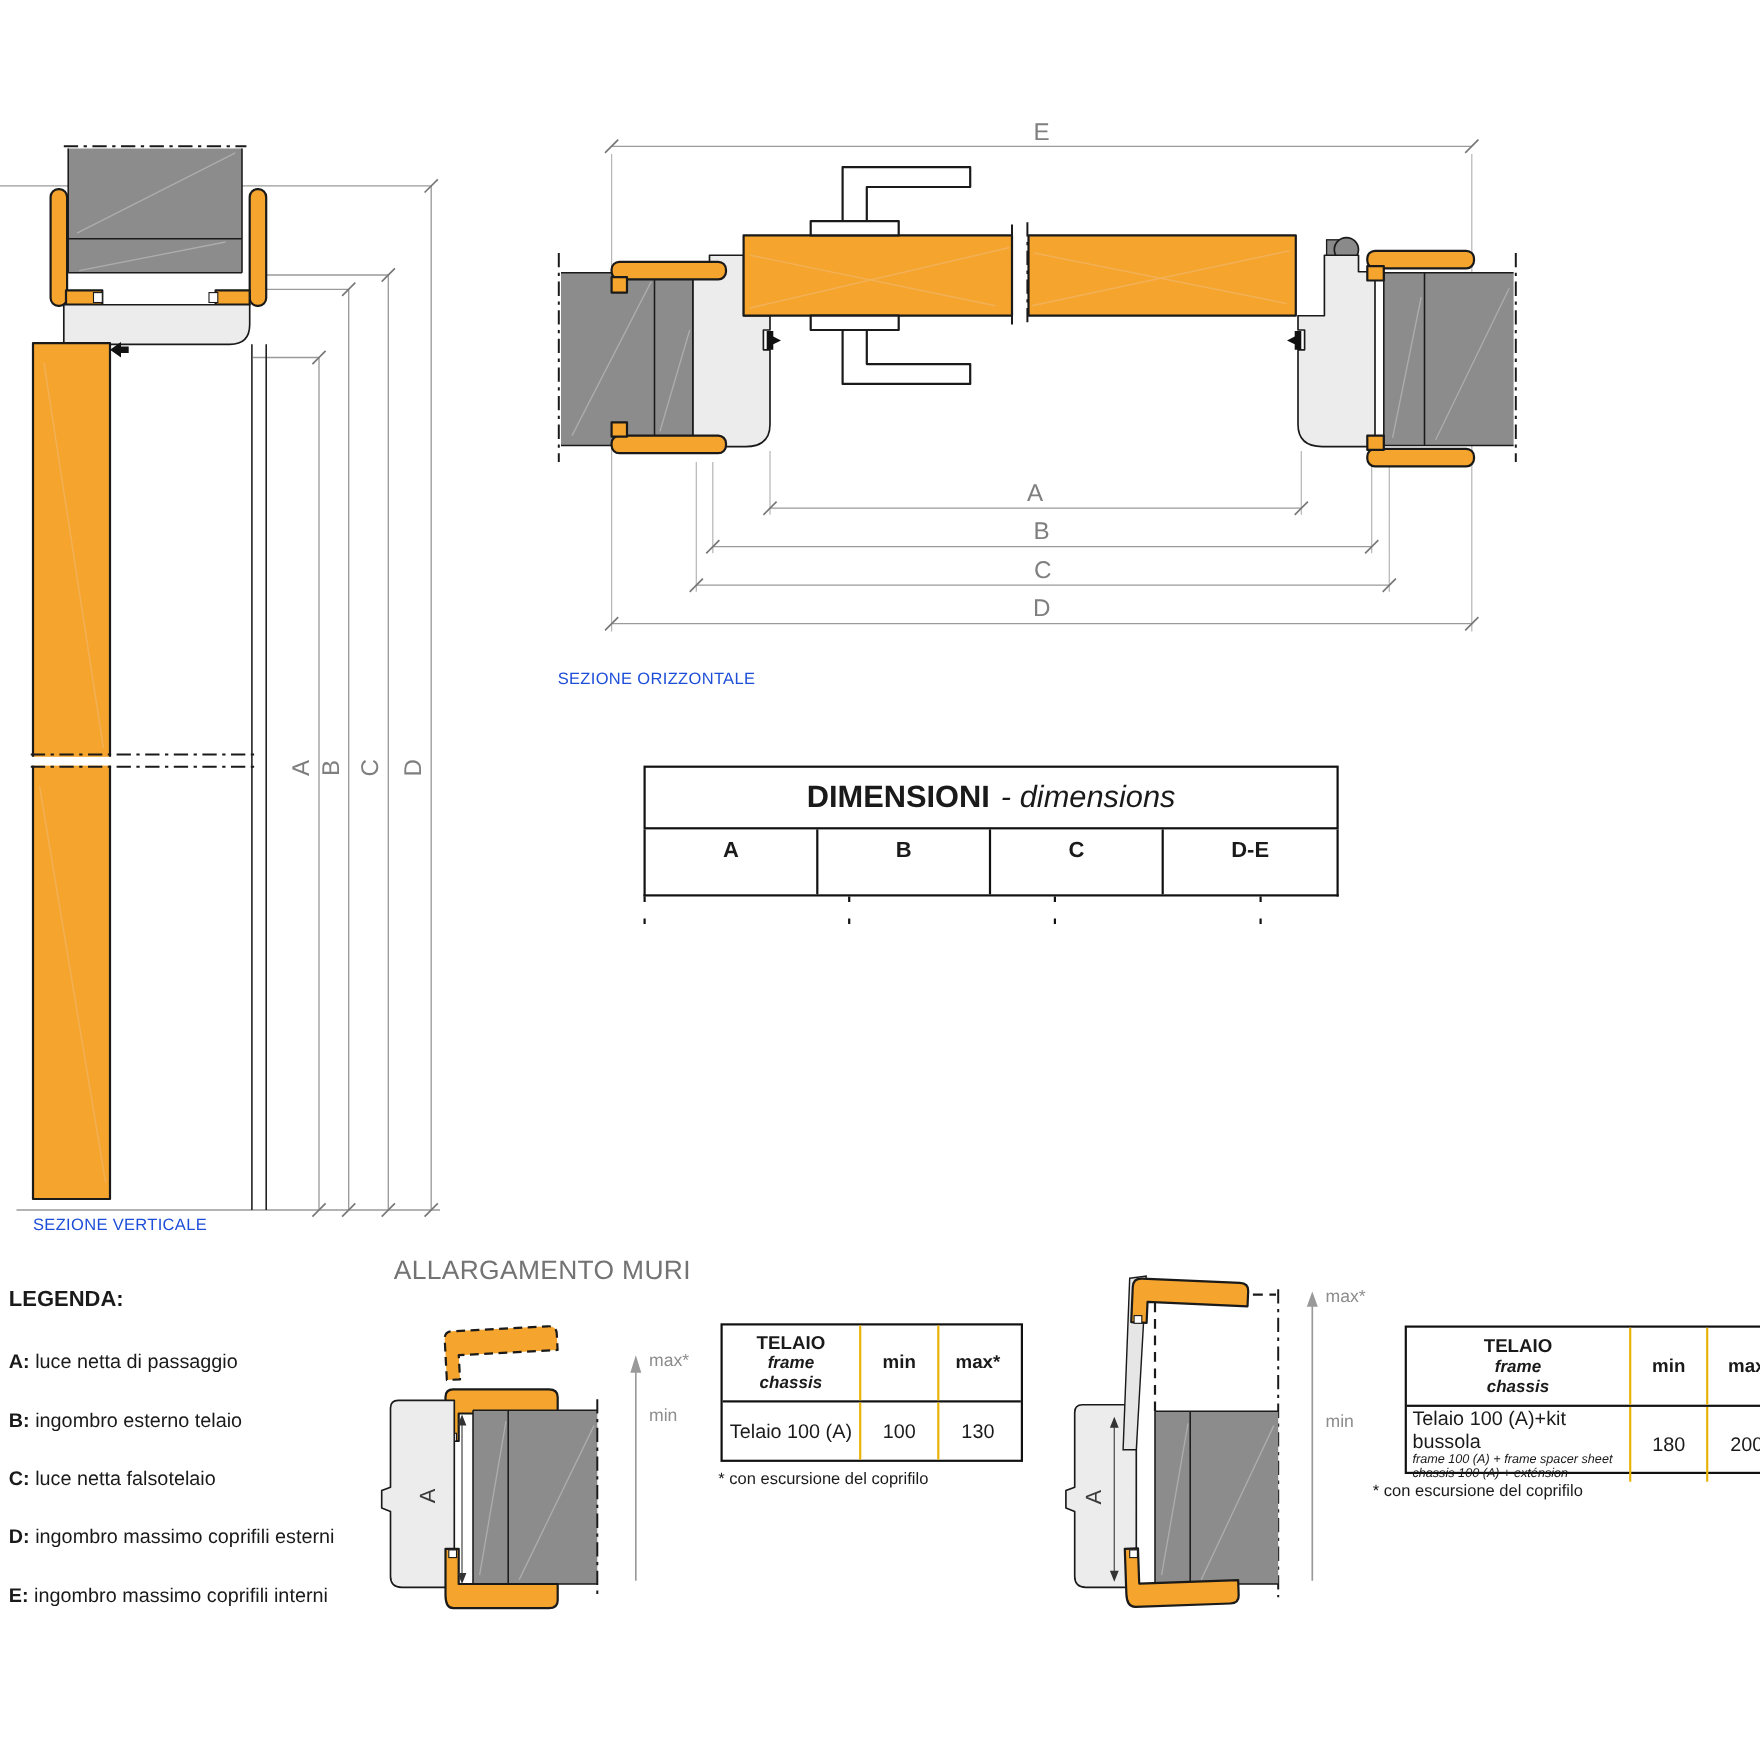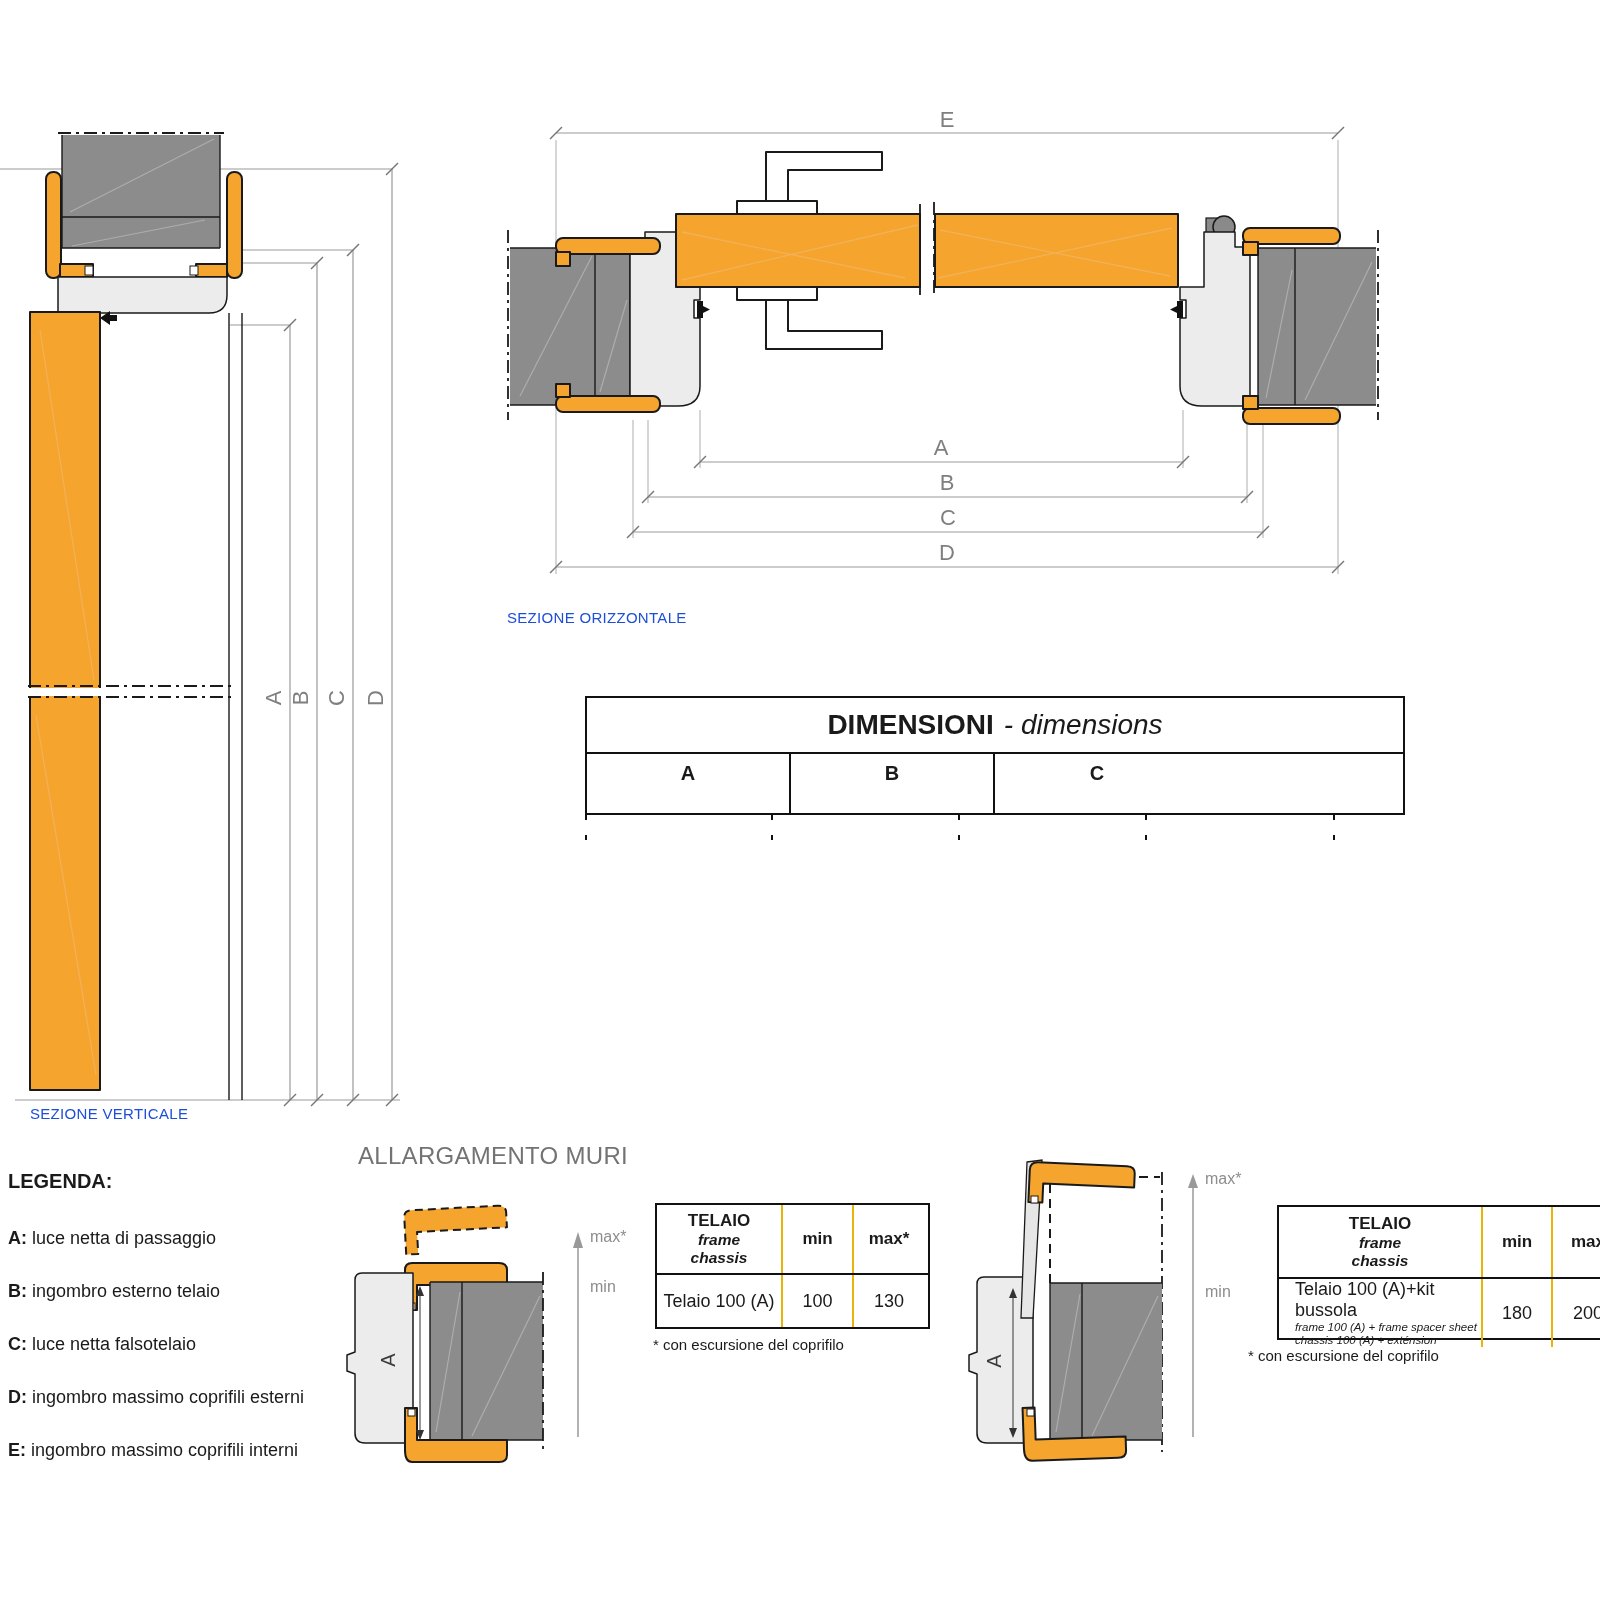--- a/index.html
+++ b/index.html
@@ -27,21 +27,21 @@
   .blk{fill:#111;stroke:none}
   .notch{fill:#fff;stroke:#1a1a1a;stroke-width:1}
   .thin{stroke:var(--line-dark);stroke-width:1.4;fill:none}
 
   .seclabel{position:absolute;font-size:15px;letter-spacing:.3px;color:#1d4ed8}
   #sez-vert{left:30px;top:1105px}
   #sez-oriz{left:507px;top:609px}
   #allarg-title{position:absolute;left:358px;top:1142px;font-size:24px;color:#737373;letter-spacing:.3px}
 
   
-  #dim-table{left:585px;top:696px;width:820px}
+  #dim-table{left:585px;top:696px;width:632px}
   .dt-title{height:54px;border:2px solid #111;display:flex;align-items:center;justify-content:center;
             font-size:28px;font-weight:bold}
   .dt-title .it{font-weight:normal;font-style:italic;margin-left:10px}
   .dt-cols{display:grid;grid-template-columns:repeat(4,1fr);height:59px;
            border-left:2px solid #111;border-right:2px solid #111;border-bottom:2px solid #111}
   .dt-cols div{display:flex;align-items:flex-start;justify-content:center;padding-top:8px;
                font-weight:bold;font-size:20px;border-right:2px solid #111}
   .dt-cols div:last-child{border-right:none}
   .dt-gap{height:25px;position:relative;background:
     linear-gradient(#111,#111) 0 0/2px 5px no-repeat,
@@ -68,21 +68,21 @@
   #table2 .drow{display:grid;grid-template-columns:204px 70px 70px;height:59px}
   .spec .hrow div,.spec .drow div{display:flex;flex-direction:column;align-items:center;justify-content:center;
         border-right:2px solid #eab308;text-align:center}
   .spec .hrow div:last-child,.spec .drow div:last-child{border-right:none}
   .th1{font-weight:bold;font-size:17px;line-height:1.18}
   .thit{font-weight:bold;font-style:italic;font-size:15.5px;line-height:1.18}
   .thmm{font-weight:bold;font-size:17px}
   .tval{font-size:18px}
   .tlab{font-size:18px}
   .tsub{font-style:italic;font-size:11.5px;line-height:1.15;align-self:flex-start;text-align:left}
-  #table2 .drow .c1{align-items:flex-start;padding-left:16px;justify-content:center}
+  #table2 .drow .c1{align-items:flex-start;padding-left:5px;justify-content:center}
   #table2 .drow .c1 .tlab{align-self:flex-start;text-align:left}
   .fn{position:absolute;font-size:15px;color:#1a1a1a}
   #fn1{left:653px;top:1336px}
   #fn2{left:1248px;top:1347px}
 
   
   #legend{left:8px;top:1170px;width:345px}
   #legend h3{margin:0 0 36px 0;font-size:20px}
   .litem{margin-bottom:35px;font-size:18px;line-height:18px}
   .litem b{margin-right:5px}
@@ -271,20 +271,21 @@
 
 <div class="abs" id="dim-table">
   <div class="dt-title">
     <span>DIMENSIONI</span>
     <span class="it">- dimensions</span>
   </div>
   <div class="dt-cols">
     <div>A</div>
     <div>B</div>
     <div>C</div>
+    <div>D-E</div>
   </div>
   <div class="dt-gap"></div>
 </div>
 
 <div class="abs" id="legend">
   <h3>LEGENDA:</h3>
   <div class="litem"><b>A:</b><span>luce netta di passaggio</span></div>
   <div class="litem"><b>B:</b><span>ingombro esterno telaio</span></div>
   <div class="litem"><b>C:</b><span>luce netta falsotelaio</span></div>
   <div class="litem"><b>D:</b><span>ingombro massimo coprifili esterni</span></div>

